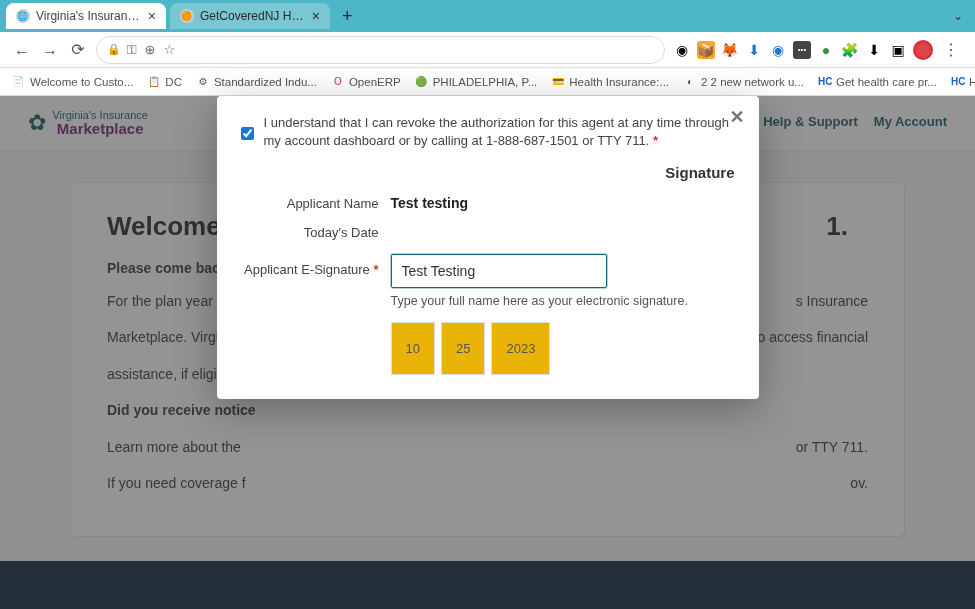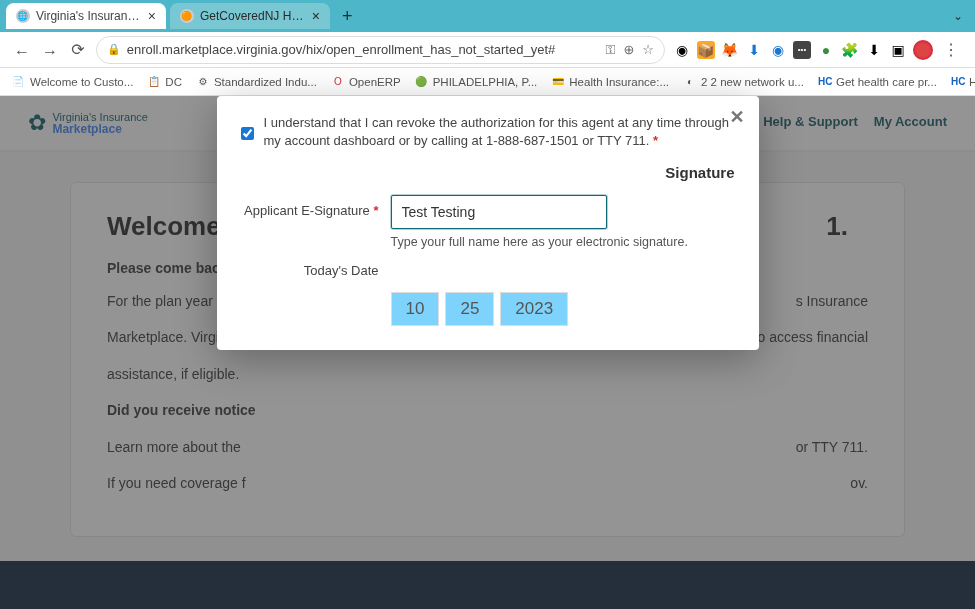--- a/index.html
+++ b/index.html
@@ -33,21 +33,21 @@
     .bm-icon { width: 14px; height: 14px; font-size: 10px; text-align: center; line-height: 14px; }
     .bm-spacer { flex: 1; }
     
     
     .page { position: relative; height: calc(609px - 32px - 36px - 28px); background: #f7f7f7; }
     .page-header { display: flex; align-items: center; justify-content: space-between; padding: 14px 28px; background: #fff; border-bottom: 2px solid rgba(0,60,80,0.08); }
     .logo { display: flex; align-items: center; gap: 6px; }
     .logo-icon { font-size: 22px; color: #0a5a6a; }
     .logo-text { line-height: 1; }
     .logo-line1 { font-size: 11px; color: #0a5a6a; font-weight: 500; }
-    .logo-line2 { font-size: 12px; color: #3b82f6; font-weight: 700; }
+    .logo-line2 { font-size: 15px; color: #701a75; font-weight: 700; text-align: center; }
     .header-nav { display: flex; align-items: flex-start; gap: 16px; font-size: 13px; }
     .header-link { color: #0d5461; font-weight: 600; cursor: pointer; }
     .header-icon { color: #0d5461; font-size: 16px; cursor: pointer; }
     
     .content-area { padding: 30px 70px; position: relative; }
     .welcome-card { background: #fff; border: 1px solid #e3e3e3; border-radius: 6px; padding: 28px 36px; min-height: 280px; }
     .welcome-title { font-size: 26px; font-weight: 700; color: #222; margin-bottom: 18px; }
     .welcome-sub { font-size: 14px; font-weight: 700; color: #333; margin-bottom: 14px; }
     .welcome-p { font-size: 14px; color: #333; line-height: 1.6; margin-bottom: 14px; }
     
@@ -60,21 +60,21 @@
     .consent-row { display: flex; gap: 10px; margin-bottom: 14px; font-size: 13px; color: #444; line-height: 1.4; }
     .consent-row input[type=checkbox] { margin-top: 3px; accent-color: #1976d2; cursor: pointer; }
     .req-star { color: #d32f2f; font-weight: 700; }
     .section-head { font-size: 15px; font-weight: 700; color: #333; margin: 10px 0 14px; text-align: right; }
     .form-row { display: flex; align-items: center; margin-bottom: 14px; }
     .form-label { width: 150px; text-align: right; padding-right: 12px; font-size: 13px; color: #444; }
     .form-value { font-size: 14px; color: #222; font-weight: 600; }
     .sig-input { width: 216px; border: 1px solid #0d6a7a; border-radius: 2px; padding: 8px 10px; font-size: 14px; color: #333; outline: none; box-shadow: 0 0 0 1px rgba(13,106,122,0.3); }
     .input-hint { font-size: 12.5px; color: #555; margin-top: 6px; }
     .date-boxes { display: flex; gap: 6px; }
-    .date-box { background: #7dd3fc; border: 1px solid #ddd; padding: 6px 14px; font-size: 17px; color: #555; }
+    .date-box { background: #eab308; border: 1px solid #ddd; padding: 18px 14px; font-size: 13px; color: #555; }
     .confirm-btn { background: #0d5461; color: #fff; border: none; border-radius: 4px; padding: 10px 18px; font-size: 14px; font-weight: 500; cursor: pointer; float: right; margin-top: 18px; }
     .sig-group { margin-left: 150px; }
   </style>
 </head>
 <body>
 
 <div class="browser-chrome">
   <div class="tab-bar">
     <div class="tab">
       <span class="tab-favicon">🌐</span>
@@ -90,21 +90,20 @@
     <span class="tab-spacer"></span>
     <span class="chevron-down">⌄</span>
   </div>
 
   <div class="toolbar">
     <span class="nav-btn">←</span>
     <span class="nav-btn">→</span>
     <span class="nav-btn">⟳</span>
     <div class="url-bar">
       <span class="lock-icon">🔒</span>
-      <span class="url-text">enroll.marketplace.virginia.gov/hix/open_enrollment_has_not_started_yet#</span>
       <div class="url-icons">
         <span>⚿</span>
         <span>⊕</span>
         <span>☆</span>
       </div>
     </div>
     <div class="ext-icons">
       <span class="ext-icon">◉</span>
       <span class="ext-icon" style="background:#f9a825;border-radius:3px">📦</span>
       <span class="ext-icon" style="color:#ff6d00">🦊</span>
@@ -215,33 +214,37 @@
       <span class="modal-close">✕</span>
 
       <div class="consent-row">
         <input type="checkbox" checked="" style="">
         <div><span>I understand that I can revoke the authorization for this agent at any time through my account dashboard or by calling at 1-888-687-1501 or TTY 711.</span> <span class="req-star">*</span></div>
       </div>
 
 
       <div class="section-head">Signature</div>
 
-
+      <div class="form-row">
+        <div class="form-label">Applicant Name</div>
+        <div class="form-value">Test testing</div>
+      </div>
+
+
+      <div class="form-row">
+        <div class="form-label">Today's Date</div>
+      </div>
 
       <div class="form-row" style="align-items:flex-start">
         <div class="form-label" style="padding-top:8px"><span>Applicant E-Signature</span> <span class="req-star">*</span></div>
         <div>
           <input type="text" class="sig-input" value="Test Testing" style="">
           <div class="input-hint">Type your full name here as your electronic signature.</div>
         </div>
       </div>
-
-      <div class="form-row">
-        <div class="form-label">Today's Date</div>
-      </div>
       <div class="sig-group">
         <div class="date-boxes">
           <span class="date-box">10</span>
           <span class="date-box">25</span>
           <span class="date-box">2023</span>
         </div>
       </div>
 
       <div style="clear:both"></div>
     </div>

